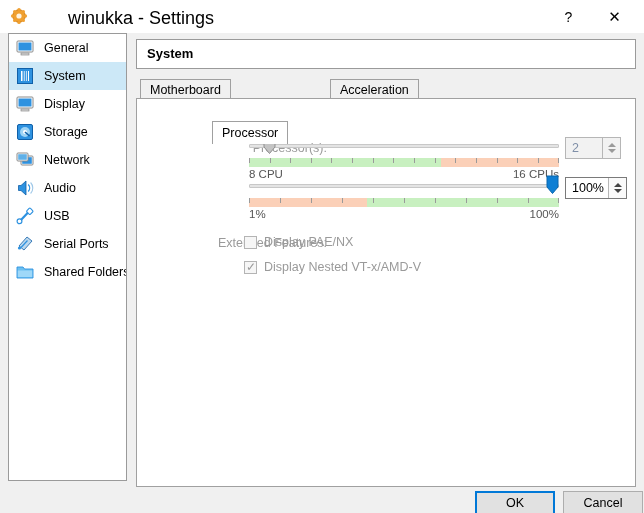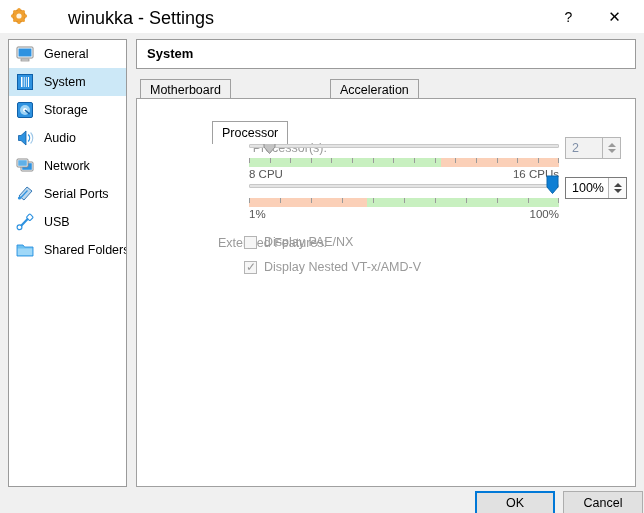--- a/index.html
+++ b/index.html
@@ -38,21 +38,21 @@
   #close-btn { right: 8px; font-size: 15px; }
 
   
   #dialog-body {
     position: absolute; left: 0; top: 33px; width: 644px; height: 480px;
     background: #f0f0f0;
   }
 
   
   #sidebar {
-    position: absolute; left: 8px; top: 6px;
+    position: absolute; left: 8px; top: 0;
     width: 119px; height: 448px;
     background: #ffffff;
     border: 1px solid #9a9a9a;
     overflow: hidden;
   }
   .side-item {
     position: relative;
     height: 28px;
     display: flex; align-items: center;
     padding-left: 6px;
@@ -265,66 +265,74 @@
       <svg class="side-ico" viewBox="0 0 20 20">
         <rect x="2.5" y="2.5" width="15" height="15" fill="#2e92e0" stroke="#1060a8"></rect>
         <rect x="6" y="5" width="8" height="10" fill="#ffffff"></rect>
         <rect x="7.5" y="5" width="1.3" height="10" fill="#2e92e0"></rect>
         <rect x="9.6" y="5" width="1.3" height="10" fill="#2e92e0"></rect>
         <rect x="11.7" y="5" width="1.3" height="10" fill="#2e92e0"></rect>
       </svg>
       <span class="side-label">System</span>
     </div>
 
+    <div class="side-item">
+      <svg class="side-ico" viewBox="0 0 20 20">
+        <rect x="2" y="3" width="16" height="11" rx="1" fill="#ffffff" stroke="#8a8a8a"></rect>
+        <rect x="3.5" y="4.5" width="13" height="8" fill="#2e92e0"></rect>
+        <rect x="6" y="15" width="8" height="2" fill="#d8d8d8" stroke="#8a8a8a" stroke-width="0.7"></rect>
+      </svg>
+      <span class="side-label">Display</span>
+    </div>
 
     <div class="side-item">
       <svg class="side-ico" viewBox="0 0 20 20">
         <rect x="2.5" y="2.5" width="15" height="15" rx="1.5" fill="#2e92e0" stroke="#1060a8"></rect>
         <circle cx="10" cy="10" r="5" fill="#9fd4f5"></circle>
         <circle cx="10" cy="10" r="2" fill="#ffffff"></circle>
         <path d="M10 10 L14.5 14" stroke="#1060a8" stroke-width="1.6" fill="none"></path>
       </svg>
       <span class="side-label">Storage</span>
     </div>
 
     <div class="side-item">
       <svg class="side-ico" viewBox="0 0 20 20">
-        <path d="M11 3 L6 7.5 H3.5 v5 H6 L11 17 z" fill="#2e92e0" stroke="#1060a8" stroke-width="0.8"></path>
-        <path d="M13.2 6.5 a5 5 0 0 1 0 7" stroke="#2e92e0" stroke-width="1.3" fill="none"></path>
-        <path d="M15.6 4.5 a8 8 0 0 1 0 11" stroke="#9fc8e8" stroke-width="1.1" fill="none"></path>
-      </svg>
-      <span class="side-label">Audio</span>
-    </div>
-
-    <div class="side-item">
-      <svg class="side-ico" viewBox="0 0 20 20">
         <rect x="6" y="6" width="12" height="9" rx="1" fill="#ffffff" stroke="#8a8a8a"></rect>
         <rect x="7.2" y="7.2" width="9.6" height="6.6" fill="#2e92e0"></rect>
         <rect x="2" y="3" width="11" height="8" rx="1" fill="#ffffff" stroke="#8a8a8a"></rect>
         <rect x="3.2" y="4.2" width="8.6" height="5.6" fill="#5fb0e8"></rect>
       </svg>
       <span class="side-label">Network</span>
     </div>
 
     <div class="side-item">
       <svg class="side-ico" viewBox="0 0 20 20">
+        <path d="M11 3 L6 7.5 H3.5 v5 H6 L11 17 z" fill="#2e92e0" stroke="#1060a8" stroke-width="0.8"></path>
+        <path d="M13.2 6.5 a5 5 0 0 1 0 7" stroke="#2e92e0" stroke-width="1.3" fill="none"></path>
+        <path d="M15.6 4.5 a8 8 0 0 1 0 11" stroke="#9fc8e8" stroke-width="1.1" fill="none"></path>
+      </svg>
+      <span class="side-label">Audio</span>
+    </div>
+
+    <div class="side-item">
+      <svg class="side-ico" viewBox="0 0 20 20">
+        <path d="M5 15 L14 5.5" stroke="#2e92e0" stroke-width="2.2" fill="none" stroke-linecap="round"></path>
+        <circle cx="4.5" cy="15.3" r="2.4" fill="#ffffff" stroke="#2e92e0" stroke-width="1.2"></circle>
+        <rect x="12.3" y="2.8" width="5" height="5" rx="1" transform="rotate(45 14.8 5.3)" fill="#ffffff" stroke="#2e92e0" stroke-width="1.1"></rect>
+      </svg>
+      <span class="side-label">USB</span>
+    </div>
+
+    <div class="side-item">
+      <svg class="side-ico" viewBox="0 0 20 20">
         <path d="M4 12 L12 3 L17 7 L9 16 z" fill="#bcd8ee" stroke="#1060a8" stroke-width="0.8"></path>
         <path d="M6 13.5 L12.5 6.5" stroke="#2e92e0" stroke-width="1.2"></path>
         <circle cx="4.5" cy="14" r="1.6" fill="#2e92e0"></circle>
       </svg>
       <span class="side-label">Serial Ports</span>
-    </div>
-
-    <div class="side-item">
-      <svg class="side-ico" viewBox="0 0 20 20">
-        <path d="M5 15 L14 5.5" stroke="#2e92e0" stroke-width="2.2" fill="none" stroke-linecap="round"></path>
-        <circle cx="4.5" cy="15.3" r="2.4" fill="#ffffff" stroke="#2e92e0" stroke-width="1.2"></circle>
-        <rect x="12.3" y="2.8" width="5" height="5" rx="1" transform="rotate(45 14.8 5.3)" fill="#ffffff" stroke="#2e92e0" stroke-width="1.1"></rect>
-      </svg>
-      <span class="side-label">USB</span>
     </div>
 
     <div class="side-item">
       <svg class="side-ico" viewBox="0 0 20 20">
         <path d="M2 5 h6 l1.6 2 H18 v9 H2 z" fill="#6cc0f0" stroke="#2e92e0" stroke-width="0.9"></path>
         <rect x="2.8" y="8.5" width="14.4" height="6.6" fill="#9fd8f8"></rect>
       </svg>
       <span class="side-label">Shared Folders</span>
     </div>
 

